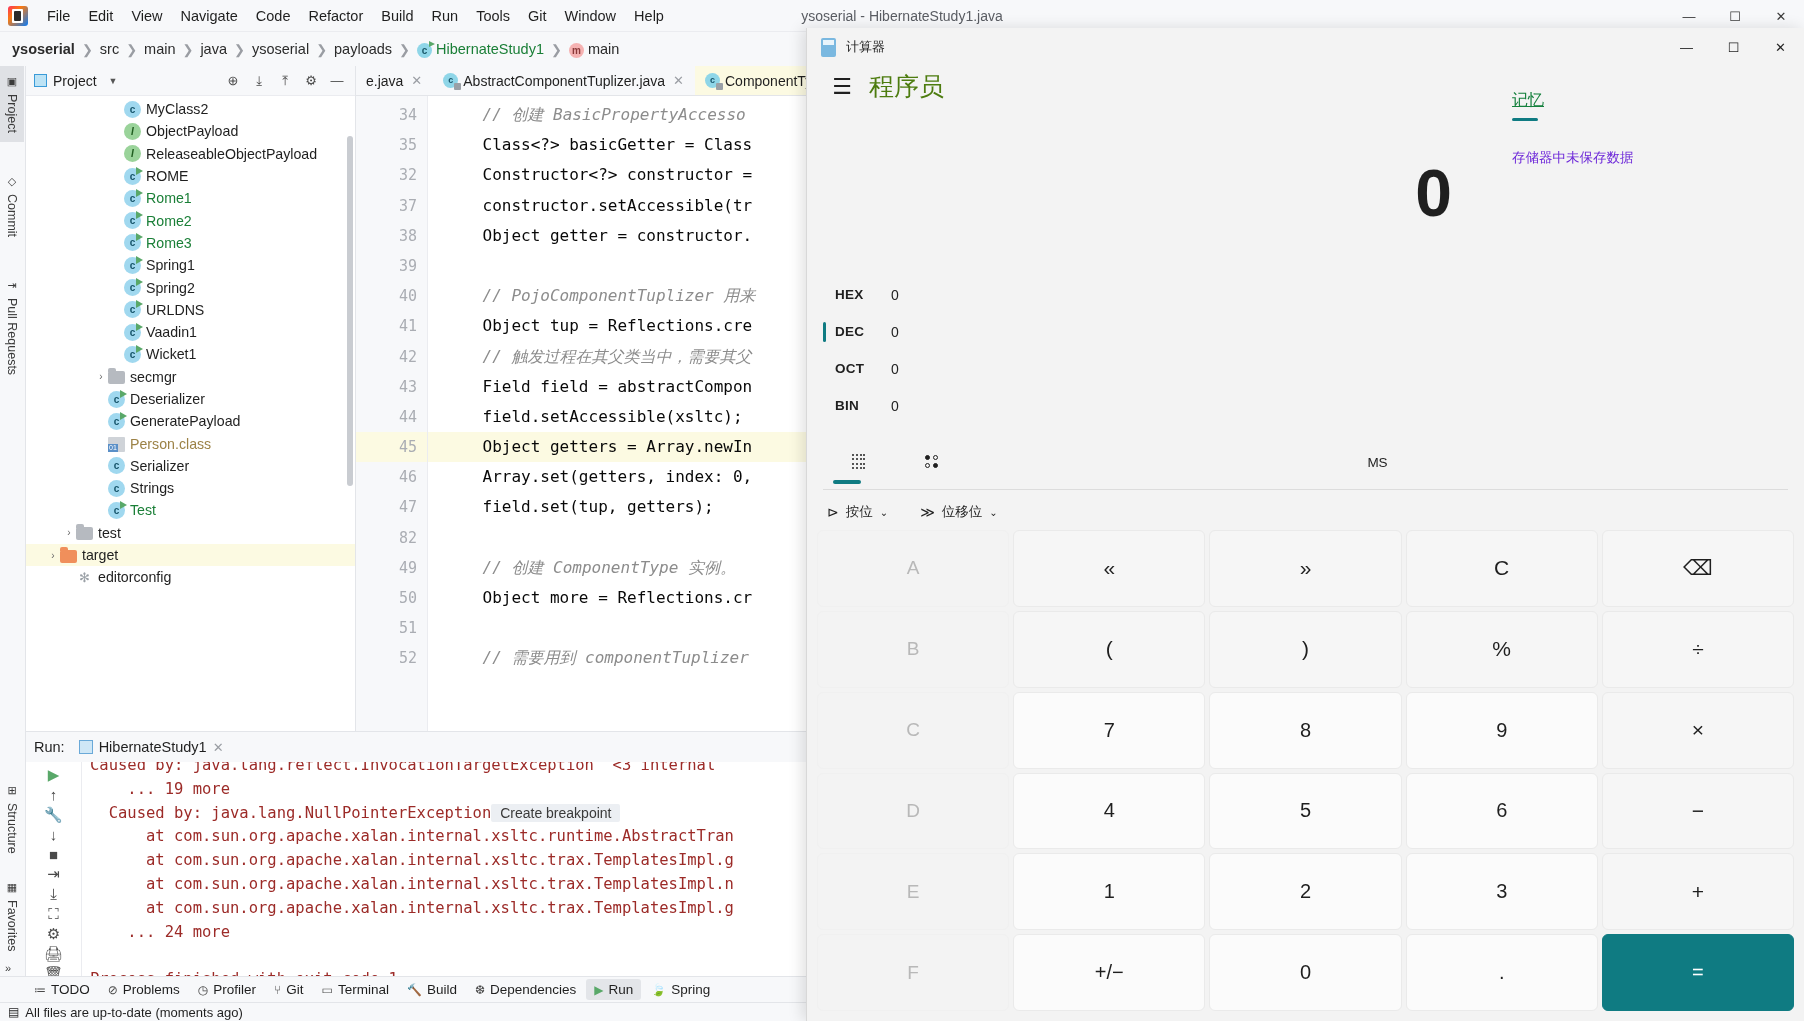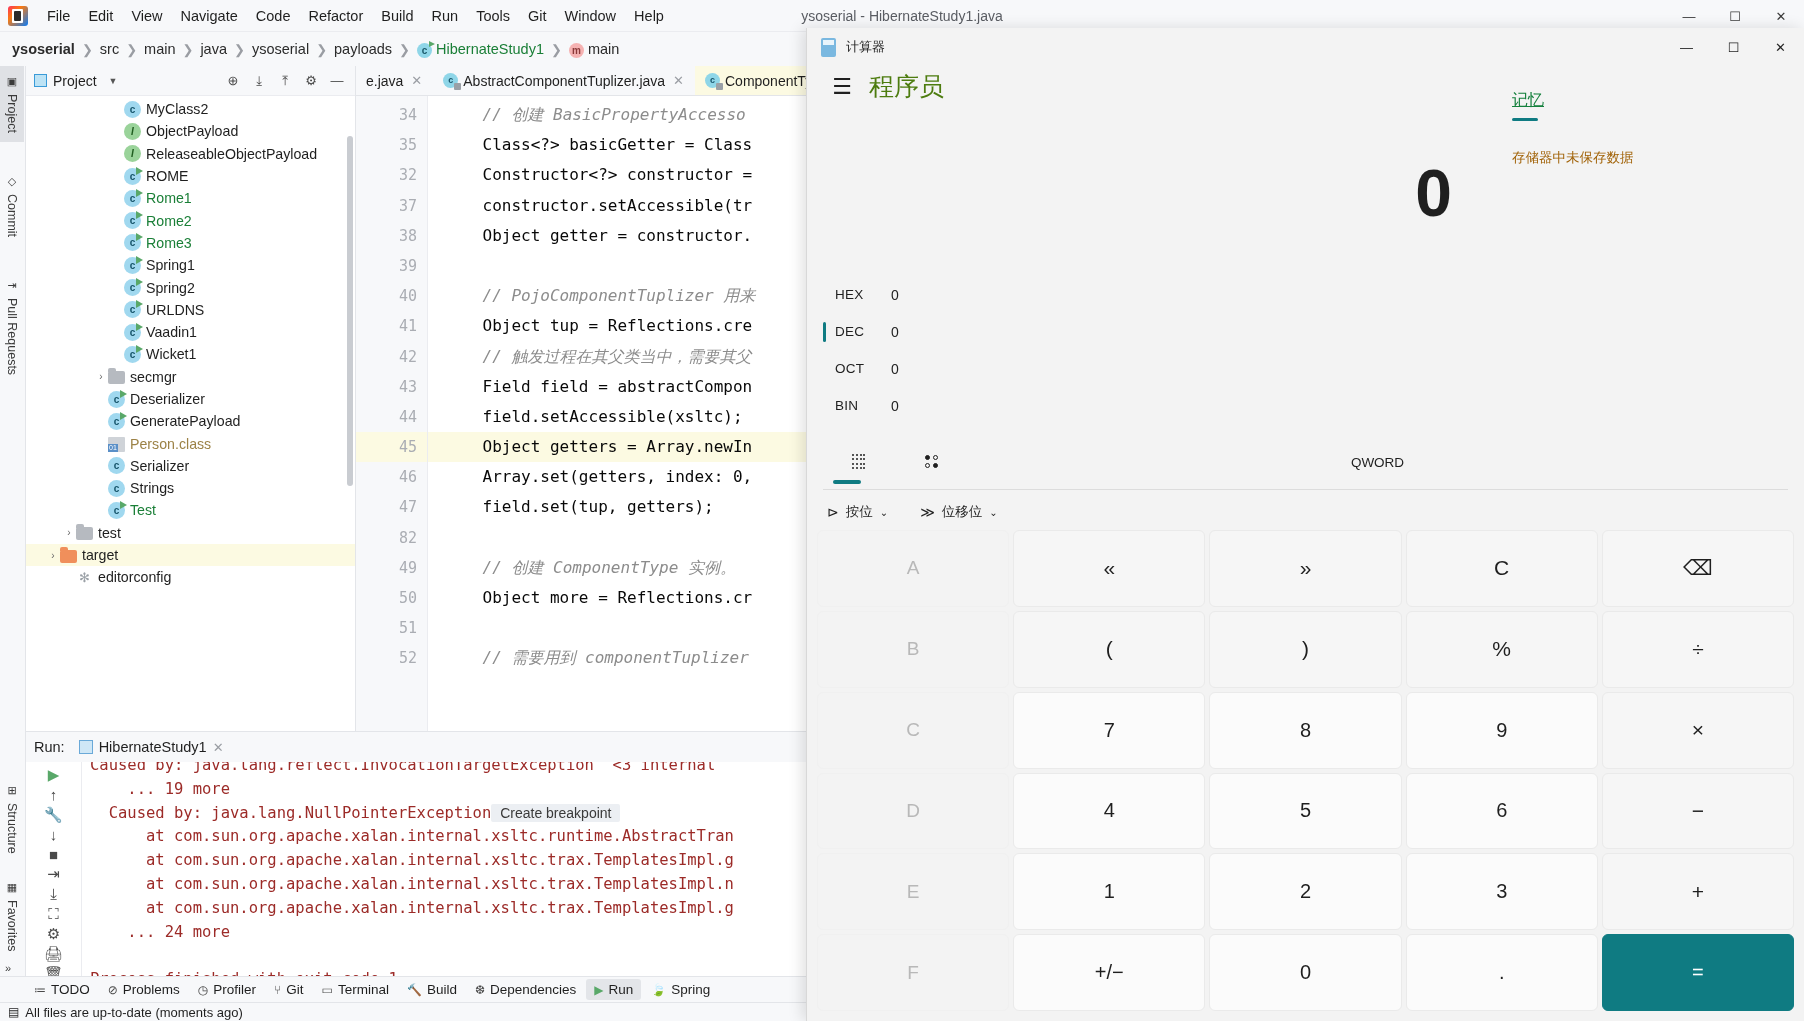--- a/index.html
+++ b/index.html
@@ -171,30 +171,30 @@
   .calc-tname { font-size:13px; color:#1f1f1f; }
   .calc-ctrls { position:absolute; right:0; top:0; height:38px; display:flex; }
   .calc-btn { width:47px;height:38px;display:flex;align-items:center;justify-content:center;
     font-size:13px;color:#1f1f1f;}
   .calc-modebar { display:flex; align-items:center; padding:4px 0 0 16px; }
   .hamb { font-size:22px; color:#1f1f1f; width:38px; text-align:center; }
   .calc-mode { font-size:25px; color:#4d7c0f; margin-left:8px;}
   .mem-col { position:absolute; right:42px; top:62px; width:250px; }
   .mem-title { font-size:16px; color:#15803d;text-decoration:underline; }
   .mem-underline { width:26px;height:3px;background:#0f7b82;border-radius:2px;margin-top:7px;}
-  .mem-empty { font-size:13.5px; color:#a16207; margin-top:28px; }
+  .mem-empty { font-size:13.5px; color:#6d28d9; margin-top:28px; }
   .disp { position:absolute; left:0; right:322px; top:100px; height:130px;
      display:flex; align-items:center; justify-content:flex-end; padding-right:30px;}
   .disp-val { font-size:66px; color:#1f1f1f; font-weight:600; }
   .bases { position:absolute; left:16px; top:248px; width:480px; }
   .baserow { height:37px; display:flex; align-items:center; position:relative; }
   .baserow .ind { width:3px; height:20px; background:transparent; border-radius:2px;
      margin-right:9px; }
   .baserow.active .ind { background:#0f7b82; }
-  .baserow .bname { width:42px; font-size:13.5px; color:#1f1f1f; letter-spacing:.3px;}
+  .baserow .bname { width:42px; font-size:13.5px; color:#1f1f1f; letter-spacing:.3px;font-weight:bold;}
   .baserow .bval { font-size:14px; color:#1f1f1f; margin-left:14px;}
   .optbar { position:absolute; left:16px; right:16px; top:412px; height:44px;
      display:flex; align-items:center; }
   .optitem { display:flex; align-items:center; justify-content:center;
      font-size:13.5px; color:#1f1f1f; height:44px; }
   .kpad-ico { width:14px;height:16px; display:grid; grid-template-columns:repeat(4,1fr);
      grid-template-rows:repeat(4,1fr); gap:1px;}
   .kpad-ico i { background:#1f1f1f; border-radius:50%; width:2px;height:2px;}
   .bit-ico { position:relative; width:16px;height:16px;}
   .bit-ico i{position:absolute;width:5px;height:5px;border-radius:50%;border:1px solid #1f1f1f;}
@@ -638,21 +638,21 @@
         </span>
       </div>
       <div class="optitem" style="width:72px;">
         <span class="bit-ico">
           <i class="f" style="left:2px;top:1px;"></i>
             <i style="left:10px;top:1px;"></i>
           <i style="left:2px;top:9px;"></i>
             <i class="f" style="left:10px;top:9px;"></i>
         </span>
       </div>
-      <div class="optitem" style="flex:1;">QWORD</div>
+      <div class="optitem" style="flex:1;">MS</div>
     </div>
     <div class="optsel"></div>
     <div class="optdivider"></div>
 
     <div class="bitrow">
       <div class="bitbtn">
         <span style="font-size:14px;">⊳</span>
         <span>按位</span>
         <span class="chev">⌄</span>
       </div>

